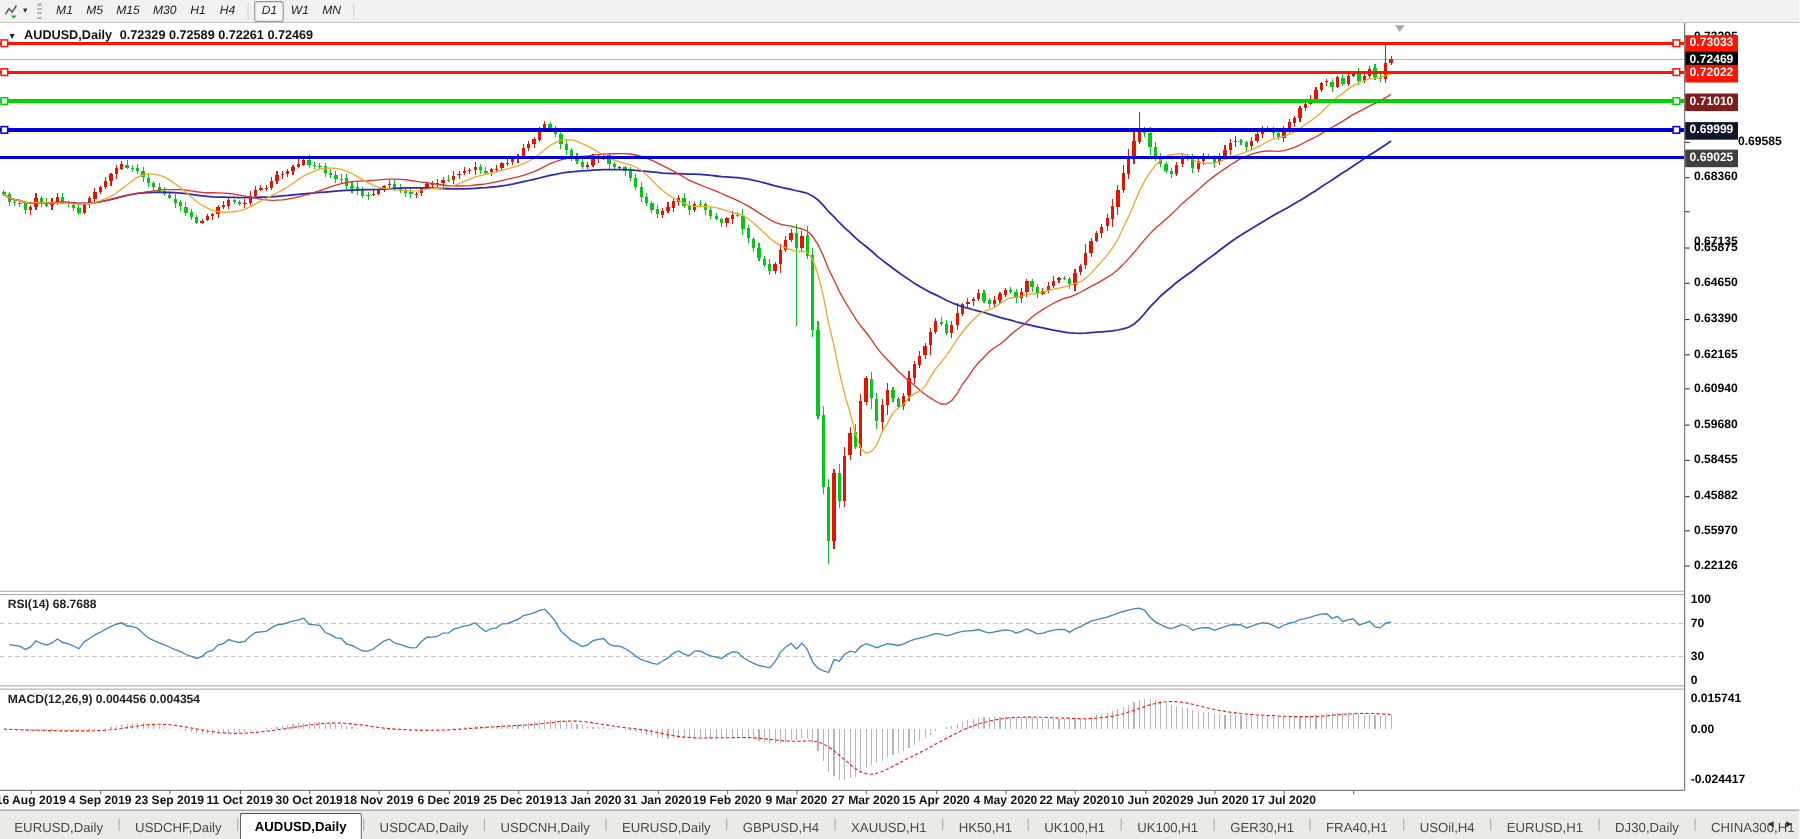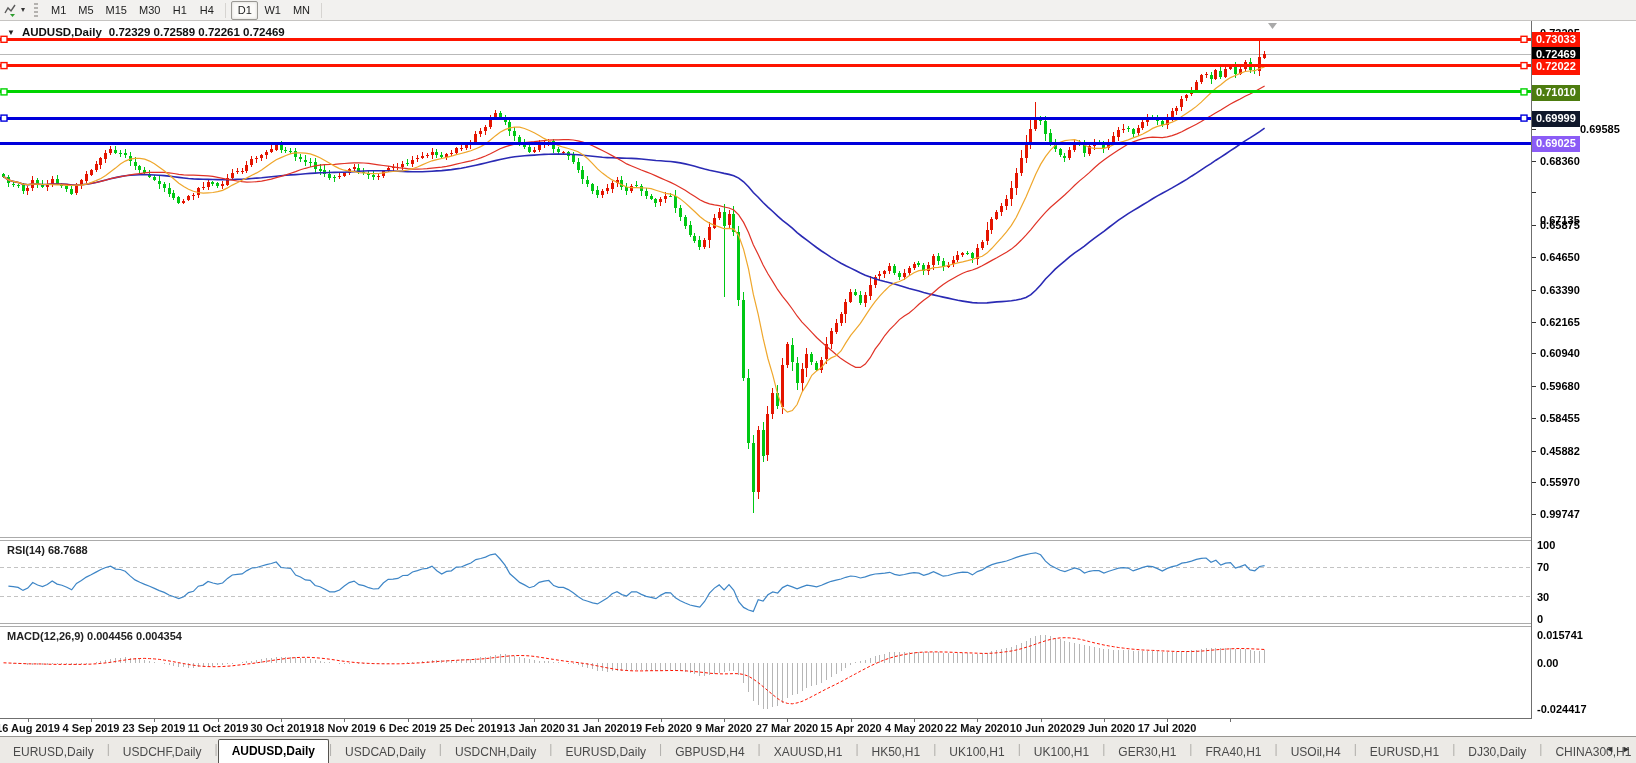--- a/index.html
+++ b/index.html
@@ -8,21 +8,21 @@
   *{box-sizing:border-box;}
 
   
   .toolbar{height:21px;background:#f2f1ef;border-bottom:1px solid #c6c4c2;
            display:flex;align-items:center;}
   .tool-btn{display:flex;align-items:center;gap:3px;padding:0 4px;height:19px;}
   .caret{font-size:8px;color:#333;line-height:1;}
   .grip{width:4px;height:15px;margin:0 7px 0 5px;
         background:repeating-linear-gradient(to bottom,#b4b2af 0 2px,transparent 2px 4px);}
   .tf-btn{min-width:27px;text-align:center;padding:2px 5px 3px;font-size:11px;color:#222;
-          border:1px solid transparent;border-radius:2px;cursor:default;}
+          border:1px solid transparent;border-radius:2px;cursor:default;font-style:italic;}
   .tf-btn.active{background:#fbfaf8;border:1px solid #9a9894;box-shadow:inset 0 0 3px #d6d4d0;}
   .tf-div{width:1px;height:15px;background:#d6d4d1;margin:0 5px;}
 
   
   .workspace{position:relative;width:1636px;height:715px;background:#fff;}
   svg.pane{position:absolute;left:0;display:block;}
   #main-svg{top:0;height:516px;}
   #rsi-svg{top:520px;height:82px;}
   #macd-svg{top:606px;height:91px;}
   .sep{position:absolute;left:0;width:1636px;height:4px;background:#fff;
@@ -997,27 +997,27 @@
         <div class="ptick" style="top: 326px;">0.60940</div>
         <div class="ptick-dash" style="top: 365px;"></div>
         <div class="ptick" style="top: 359px;">0.59680</div>
         <div class="ptick-dash" style="top: 397px;"></div>
         <div class="ptick" style="top: 391px;">0.58455</div>
         <div class="ptick-dash" style="top: 430px;"></div>
         <div class="ptick" style="top: 424px;">0.45882</div>
         <div class="ptick-dash" style="top: 461px;"></div>
         <div class="ptick" style="top: 455px;">0.55970</div>
         <div class="ptick-dash" style="top: 493px;"></div>
-        <div class="ptick" style="top: 487px;">0.99747</div>
+        <div class="ptick" style="top: 487px;">0.22126</div>
         <div class="chip" style="background: rgb(254, 20, 0); color: rgb(255, 255, 255); top: 11px;">0.73033</div>
         <div class="chip" style="background: rgb(0, 0, 0); color: rgb(255, 255, 255); top: 26px;">0.72469</div>
         <div class="chip" style="background: rgb(254, 20, 0); color: rgb(255, 255, 255); top: 38px;">0.72022</div>
-        <div class="chip" style="background: #4d7c0f; color: rgb(255, 255, 255); top: 64px;">0.71010</div>
+        <div class="chip" style="background: #7f1d1d; color: rgb(255, 255, 255); top: 64px;">0.71010</div>
         <div class="chip" style="background: #0f172a; color: rgb(255, 255, 255); top: 90px;">0.69999</div>
-        <div class="chip" style="background: #8b5cf6; color: rgb(255, 255, 255); top: 115px;">0.69025</div>
+        <div class="chip" style="background: #404040; color: rgb(255, 255, 255); top: 115px;">0.69025</div>
         <div class="sub-tick" style="top: 518px;">100</div>
         <div class="sub-tick" style="top: 540px;">70</div>
         <div class="sub-tick" style="top: 570px;">30</div>
         <div class="sub-tick" style="top: 592px;">0</div>
         <div class="sub-tick" style="top: 608px;">0.015741</div>
         <div class="sub-tick" style="top: 636px;">0.00</div>
         <div class="sub-tick" style="top: 682px;">-0.024417</div>
       </div>
   </div>
 

